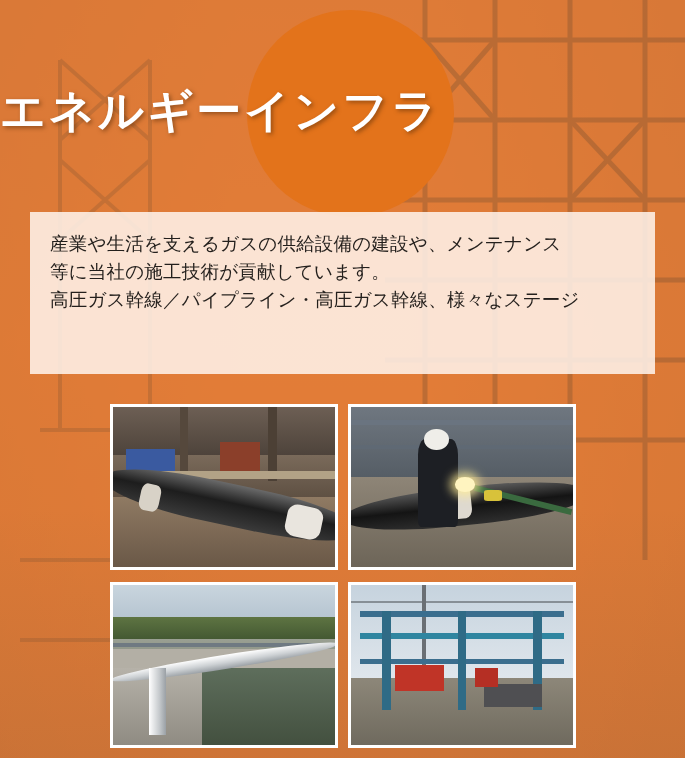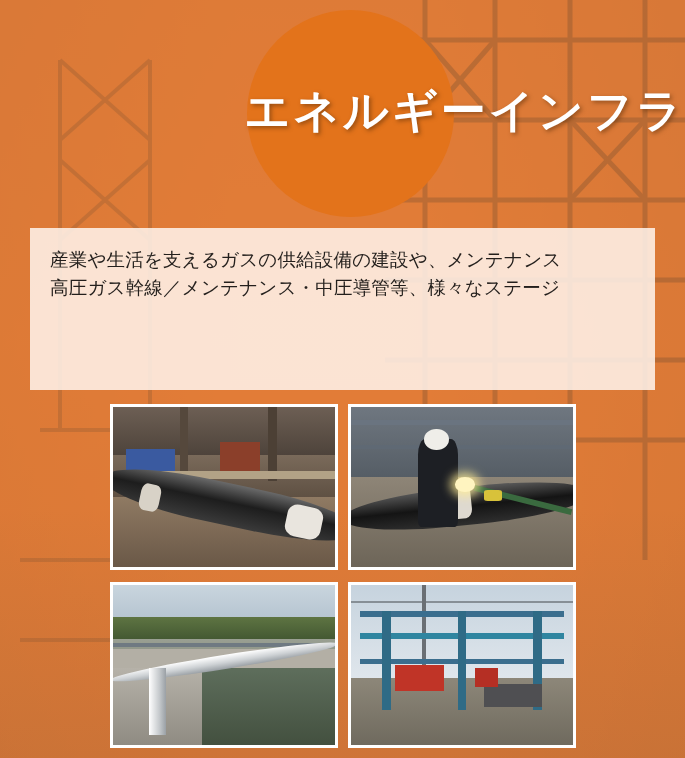--- a/index.html
+++ b/index.html
@@ -71,35 +71,35 @@
     border-radius: 50%;
     background: #e3731b;
   }
 
   
   .title {
     position: absolute;
     left: 0;
     top: 86px;
     width: 685px;
-    text-align: right;
+    text-align: left;
     font-size: 45px;
     line-height: 1.1;
     font-weight: bold;
     color: #ffffff;
     letter-spacing: 3px;
     text-shadow: 2px 2px 4px rgba(90,45,10,0.55);
     font-family: "DejaVu Sans", "Liberation Sans", sans-serif;
   }
 
   
   .desc-panel {
     position: absolute;
     left: 30px;
-    top: 228px;
+    top: 212px;
     width: 625px;
     height: 162px;
     background: rgba(255, 244, 237, 0.86);
     box-sizing: border-box;
     padding: 18px 20px 0 20px;
   }
   .desc-line {
     font-size: 18.5px;
     line-height: 1.52;
     color: #231f1c;
@@ -240,21 +240,22 @@
     </g>
   </svg>
 
   <div class="ground-haze"></div>
 
   <div class="title-circle"></div>
   <div class="title">エネルギーインフラ</div>
 
   <div class="desc-panel">
     <div class="desc-line">産業や生活を支えるガスの供給設備の建設や、メンテナンス</div>
-    <div class="desc-line">高圧ガス幹線／メンテナンス・中圧導管等、様々なステージ</div>
+    <div class="desc-line">等に当社の施工技術が貢献しています。</div>
+    <div class="desc-line">高圧ガス幹線／パイプライン・高圧ガス幹線、様々なステージ</div>
   </div>
 
   <div class="photo-grid">
 
     <div class="photo p1">
       <div class="photo-inner">
         <div class="sky"></div>
           <div class="wall"></div>
           <div class="floor"></div>
         <div class="post"></div>

